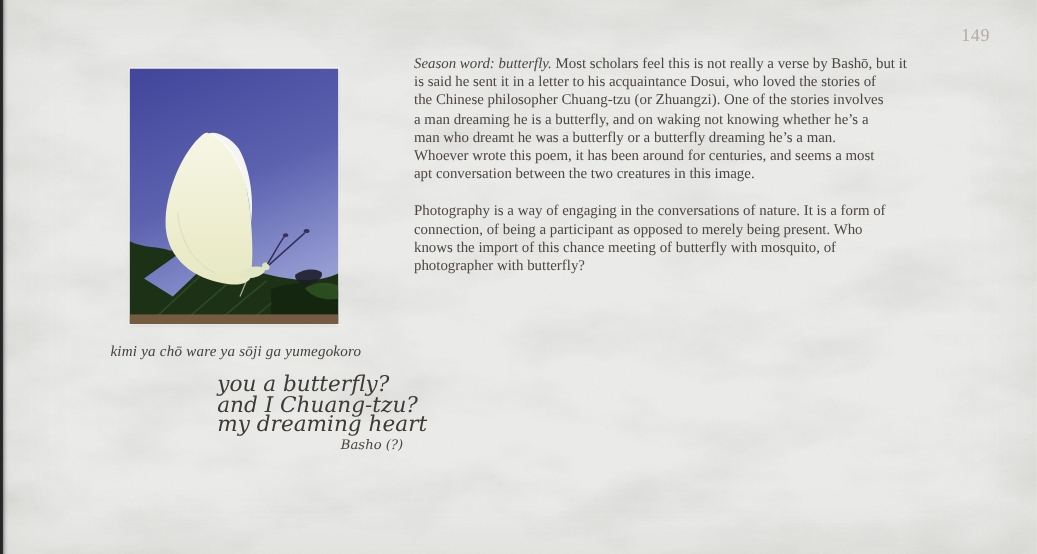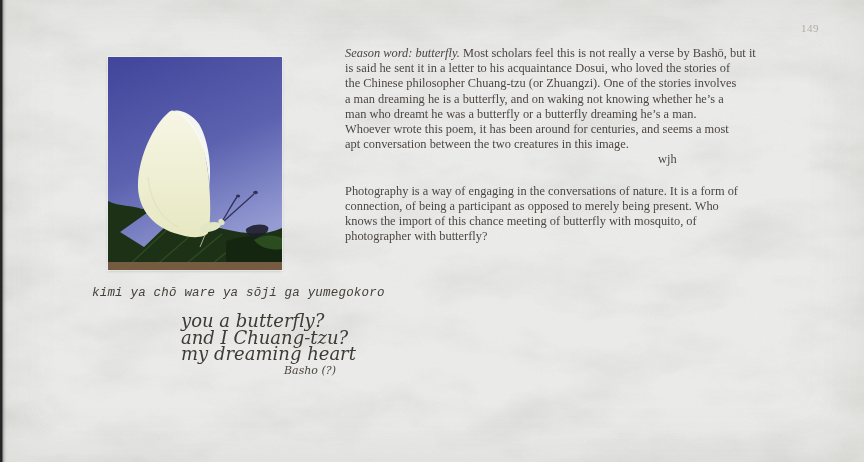--- a/index.html
+++ b/index.html
@@ -15,31 +15,31 @@
   .vignette {
     position: absolute; inset: 0; z-index: 3; pointer-events: none;
     box-shadow: inset 0 0 60px rgba(120,115,100,0.14);
   }
   .left-edge {
     position: absolute; left: 0; top: 0; width: 7px; height: 100%; z-index: 4;
     background: linear-gradient(90deg, #262626 0px, #262626 2px, rgba(60,60,60,0.35) 3px, rgba(120,120,120,0.12) 5px, transparent 7px);
   }
   .page-number {
     position: absolute; left: 801px; top: 22px; z-index: 2;
-    font-size: 11px; color: #b4aea7; letter-spacing: 0.5px;
+    font-size: 15px; color: #b4aea7; letter-spacing: 0.5px;
   }
   .photo {
     position: absolute; left: 108px; top: 57px; width: 174px; height: 213px; z-index: 2;
     box-shadow: 0 1px 3px rgba(80,78,70,0.28);
     outline: 1px solid rgba(255,255,255,0.45);
   }
   .photo svg { display: block; width: 174px; height: 213px; }
   .romaji {
     position: absolute; left: 92px; top: 286px; z-index: 2;
-    font-family: Liberation Mono, monospace; font-style: italic;
+    font-family: Liberation Serif, serif; font-style: italic;
     font-size: 12.5px; color: #454039; letter-spacing: 0.2px;
   }
   .haiku {
     position: absolute; left: 181px; top: 313px; z-index: 2;
     font-family: "DejaVu Serif", serif; font-style: italic;
     font-size: 18px; line-height: 16.5px; color: #3e3a34;
     white-space: pre;
   }
   .attribution {
     position: absolute; left: 284px; top: 364px; z-index: 2;
@@ -132,18 +132,17 @@
 <div class="attribution">Basho (?)</div>
 
 <div class="commentary">
   <div class="line1"><span class="lead-italic">Season word: butterfly.</span><span> Most scholars feel this is not really a verse by Bashō, but it</span></div>
   <pre class="p1">is said he sent it in a letter to his acquaintance Dosui, who loved the stories of
 the Chinese philosopher Chuang-tzu (or Zhuangzi). One of the stories involves
 a man dreaming he is a butterfly, and on waking not knowing whether he’s a
 man who dreamt he was a butterfly or a butterfly dreaming he’s a man.
 Whoever wrote this poem, it has been around for centuries, and seems a most
 apt conversation between the two creatures in this image.</pre>
-  <div class="sig1">wjh</div>
   <pre class="p2">Photography is a way of engaging in the conversations of nature. It is a form of
 connection, of being a participant as opposed to merely being present. Who
 knows the import of this chance meeting of butterfly with mosquito, of
 photographer with butterfly?</pre>
 </div>
 
 </body></html>

